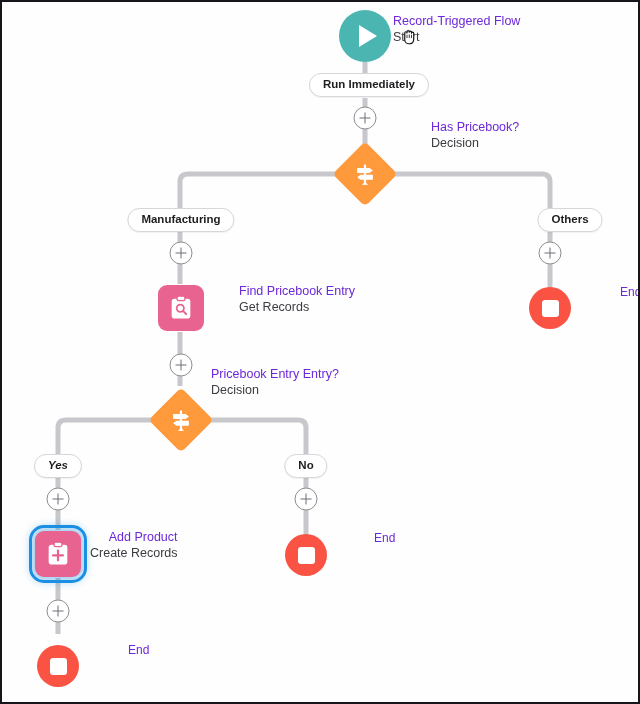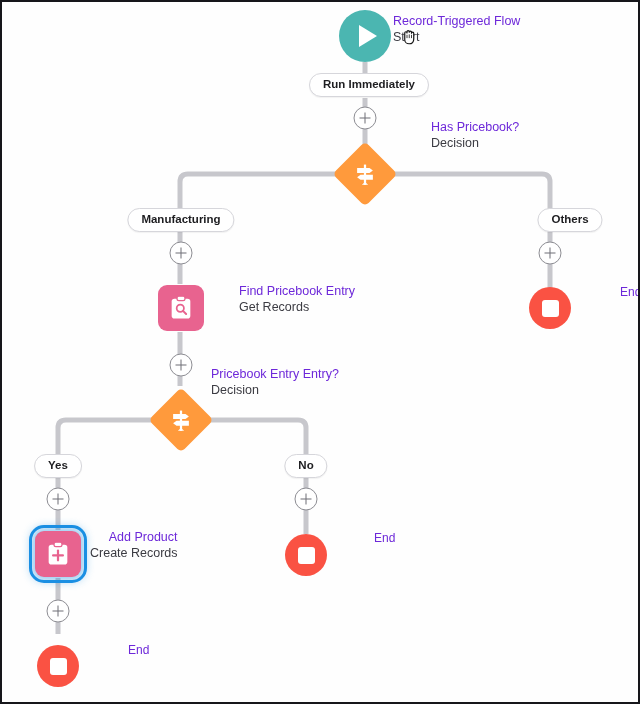--- a/index.html
+++ b/index.html
@@ -282,21 +282,21 @@
             <path d="M9.2 21 l2.8 -2.6 l2.8 2.6 z" fill="#ffffff"></path>
           </svg>
         </div>
       </div>
     </div>
     <div class="node-label" style="left:209px; top:364px;">
       <span class="ttl">Pricebook Entry Entry?</span>
       <span class="sub">Decision</span>
     </div>
 
-    <div class="node" style="left:56px; top:464px;">
+    <div class="node" style="left:56px; top:464px;font-style:italic;">
       <div class="pill">Yes</div>
     </div>
     <div class="node" style="left:304px; top:464px;">
       <div class="pill">No</div>
     </div>
 
     <div class="node" style="left:56px; top:497px;">
       <div class="plus-btn"></div>
     </div>
     <div class="node" style="left:304px; top:497px;">

